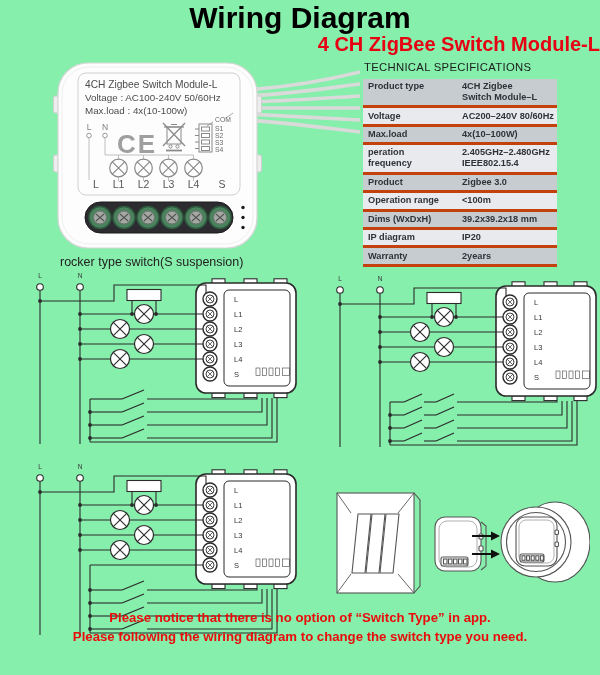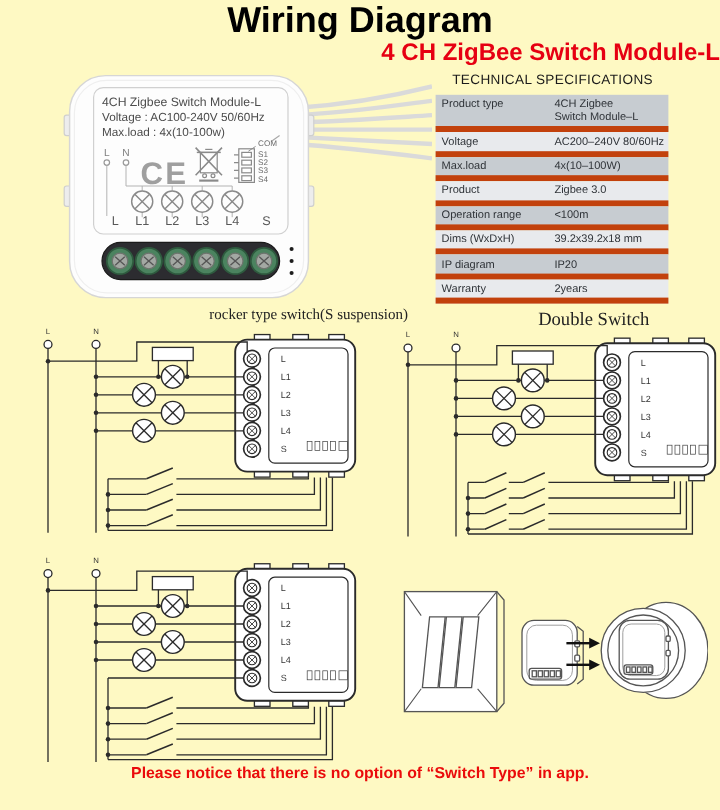--- a/index.html
+++ b/index.html
@@ -1,37 +1,37 @@
 <!DOCTYPE html>
 <html><head>
 <meta charset="utf-8">
 <style>
   html,body{margin:0;padding:0;background:#fff;}
-  .page{position:relative;width:600px;height:675px;background:#fef9c3;overflow:hidden;
+  .page{position:relative;width:600px;height:675px;background:#86efac;overflow:hidden;
         font-family:"Liberation Sans",sans-serif;}
   .title{position:absolute;top:1px;left:0;width:100%;text-align:center;
          font-size:30px;font-weight:bold;color:#000;}
   .subtitle{position:absolute;top:33px;left:0;width:100%;text-align:right;
          font-size:20px;font-weight:bold;color:#e60012;}
   .specs{position:absolute;left:363px;top:61px;width:194px;}
-  .specs-heading{font-size:11.3px;color:#1b1b1b;letter-spacing:.3px;margin:0 0 6px 1px;font-weight:400;text-align:center;}
+  .specs-heading{font-size:11.3px;color:#1b1b1b;letter-spacing:.3px;margin:0 0 6px 1px;font-weight:400;}
   .spec-table{width:100%;}
-  .spec-row{display:flex;border-bottom:5px solid #c2410c;}
+  .spec-row{display:flex;border-bottom:3px solid #c2410c;font-weight:bold;}
   .spec-row:nth-child(odd){background:#c7ccd1;}
   .spec-row:nth-child(even){background:#e8eaed;}
   .spec-label{width:88px;padding:2.2px 2px 2.2px 5px;font-size:9.2px;color:#2f3338;
               white-space:pre-line;line-height:1.2;}
   .spec-value{flex:1;padding:2.2px 2px 2.2px 4px;font-size:9.2px;color:#2f3338;
               white-space:pre-line;line-height:1.2;}
-  .diagram-title{position:absolute;text-align:right;color:#222;font-family:Liberation Serif, serif;}
+  .diagram-title{position:absolute;text-align:left;color:#222;}
   #rocker-title{left:60px;top:255px;width:280px;font-size:12.5px;}
   #double-title{left:341px;top:258px;width:200px;font-size:15.5px;}
   #push-title{left:13px;top:444px;width:300px;font-size:13.5px;}
   .dsvg{position:absolute;}
-  .notice{position:absolute;top:634px;left:20px;width:560px;text-align:center;
+  .notice{position:absolute;top:608px;left:20px;width:560px;text-align:center;
           color:#ea0b0b;font-weight:bold;font-size:13.2px;line-height:1.45;}
   .pt1{font-size:10.2px;fill:#4c4c4c;}
   .pt2{font-size:9.8px;fill:#4c4c4c;}
   .pts{font-size:8.5px;fill:#808080;}
   .ptc{font-size:6.8px;fill:#6a6a6a;}
   .ptl{font-size:10.5px;fill:#585858;text-anchor:middle;}
 </style>
 </head>
 <body>
 
@@ -154,20 +154,26 @@
         </div>
       <div class="spec-row">
           <div class="spec-label">Voltage</div>
           <div class="spec-value">AC200–240V 80/60Hz</div>
         </div>
       <div class="spec-row">
           <div class="spec-label">Max.load</div>
           <div class="spec-value">4x(10–100W)</div>
         </div>
       <div class="spec-row">
+          <div class="spec-label">peration
+frequency</div>
+          <div class="spec-value">2.405GHz–2.480GHz
+IEEE802.15.4</div>
+        </div>
+      <div class="spec-row">
           <div class="spec-label">Product</div>
           <div class="spec-value">Zigbee 3.0</div>
         </div>
       <div class="spec-row">
           <div class="spec-label">Operation range</div>
           <div class="spec-value">&lt;100m</div>
         </div>
       <div class="spec-row">
           <div class="spec-label">Dims (WxDxH)</div>
           <div class="spec-value">39.2x39.2x18 mm</div>
@@ -177,21 +183,20 @@
           <div class="spec-value">IP20</div>
         </div>
       <div class="spec-row">
           <div class="spec-label">Warranty</div>
           <div class="spec-value">2years</div>
         </div>
     </div>
   </div>
 
   <div class="diagram-title" id="rocker-title">rocker type switch(S suspension)</div>
-  <div class="diagram-title" id="double-title">Double Switch</div>
 
   <svg class="dsvg" viewBox="0 0 290 188" style="left:10px;top:257px;width:290px;height:188px">
       <g>
         <rect x="202" y="21.8" width="13" height="4.8" fill="#fff" stroke="#2b2b2b" stroke-width="1.1"></rect>
         <rect x="202" y="135.8" width="13" height="4.8" fill="#fff" stroke="#2b2b2b" stroke-width="1.1"></rect>
         <rect x="234" y="21.8" width="13" height="4.8" fill="#fff" stroke="#2b2b2b" stroke-width="1.1"></rect>
         <rect x="234" y="135.8" width="13" height="4.8" fill="#fff" stroke="#2b2b2b" stroke-width="1.1"></rect>
         <rect x="264" y="21.8" width="13" height="4.8" fill="#fff" stroke="#2b2b2b" stroke-width="1.1"></rect>
         <rect x="264" y="135.8" width="13" height="4.8" fill="#fff" stroke="#2b2b2b" stroke-width="1.1"></rect>
         <rect x="186" y="26" width="100" height="110" rx="10" fill="#fff" stroke="#2b2b2b" stroke-width="1.6"></rect>
@@ -554,15 +559,16 @@
     <g fill="#111">
       <rect x="150" y="55" width="20" height="2"></rect>
       <polygon points="169,51.5 178,56 169,60.5"></polygon>
       <rect x="150" y="73" width="20" height="2"></rect>
       <polygon points="169,69.5 178,74 169,78.5"></polygon>
     </g>
   </svg>
 
   <div class="notice">
     <div>Please notice that there is no option of “Switch Type” in app.</div>
+    <div>Please following the wiring diagram to change the switch type you need.</div>
   </div>
 
 </div>
 
 </body></html>

